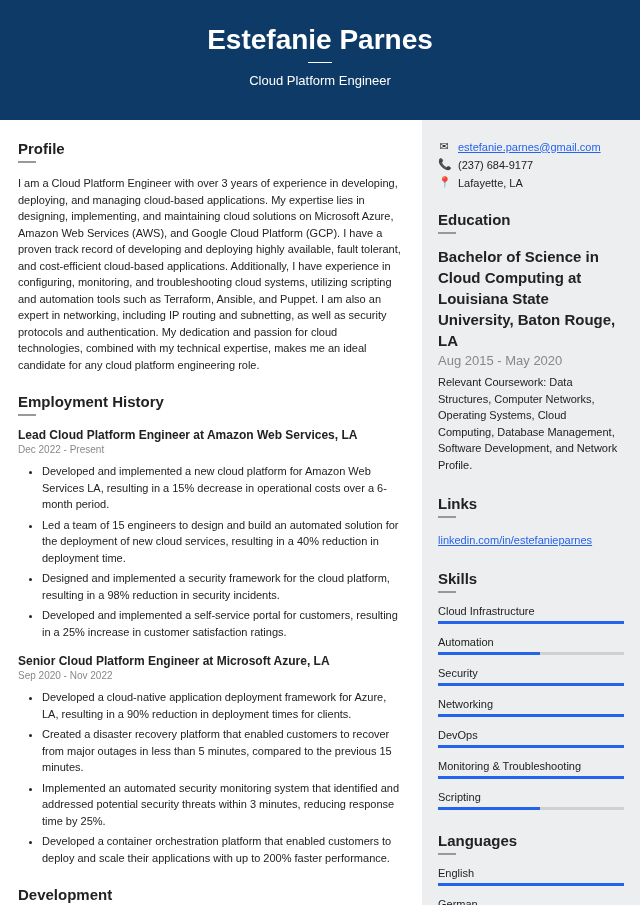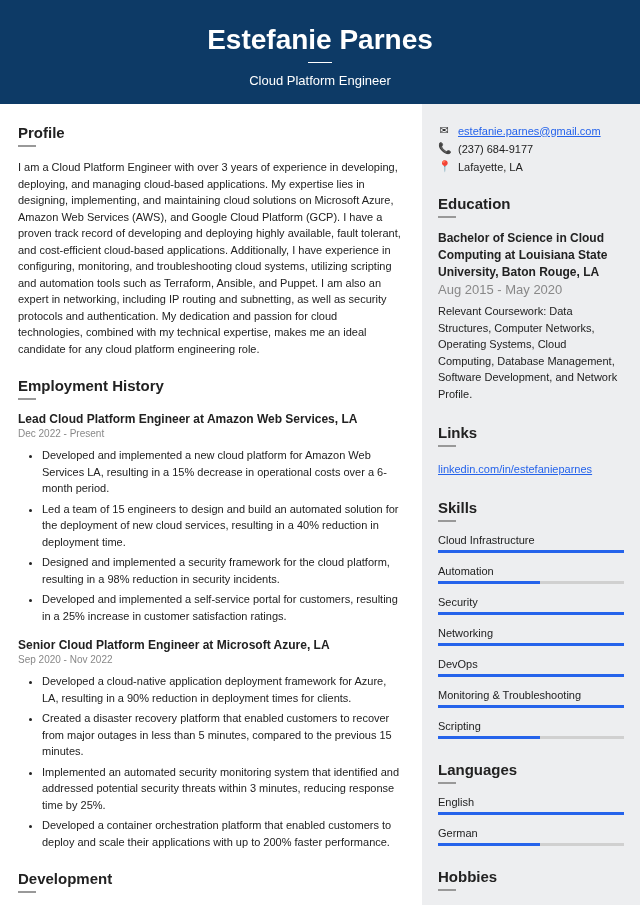--- a/index.html
+++ b/index.html
@@ -1,36 +1,36 @@
 <!DOCTYPE html>
 <html><head>
 <meta charset="utf-8">
 <style>
 * { margin: 0; padding: 0; box-sizing: border-box; }
 body { font-family: Arial, Helvetica, sans-serif; width: 640px; background: #fff; color: #222; }
-.header { background: #0d3a66; color: #fff; text-align: center; padding: 24px 20px 16px; }
+.header { background: #0d3a66; color: #fff; text-align: center; padding: 24px 20px 32px; }
 .header h1 { font-size: 28px; font-weight: bold; margin-bottom: 6px; }
 .header .divider { width: 24px; height: 1px; background: #fff; margin: 6px auto 10px; }
 .header .title { font-size: 13px; }
 .content { display: flex; }
 .main { flex: 1; padding: 20px 18px; }
 .sidebar { width: 218px; background: #edeef0; padding: 20px 16px; }
 h2 { font-size: 15px; font-weight: bold; color: #222; margin-bottom: 4px; }
 .underline { width: 18px; height: 2px; background: #999; margin-bottom: 12px; }
 .main p { font-size: 11px; line-height: 1.5; margin-bottom: 16px; }
 .main h3 { font-size: 12px; font-weight: bold; margin-bottom: 2px; }
 .date { font-size: 10px; color: #888; margin-bottom: 8px; }
 .main ul { list-style: disc; padding-left: 24px; margin-bottom: 14px; }
 .main li { font-size: 11px; line-height: 1.5; margin-bottom: 4px; }
 .section { margin-bottom: 20px; }
 .contact-row { display: flex; align-items: center; gap: 8px; font-size: 11px; margin-bottom: 5px; }
 .contact-row .icon { width: 12px; text-align: center; }
 .contact-row a { color: #2563eb; text-decoration: underline; text-align: center; }
 .sidebar h2 { font-size: 15px; margin-top: 4px; }
-.sidebar .edu-title { font-size: 12px; font-weight: bold; line-height: 1.4; margin-bottom: 2px; }
+.sidebar .edu-title { font-size: 15px; font-weight: bold; line-height: 1.4; margin-bottom: 2px; }
 .sidebar .edu-date { font-size: 13px; color: #888; margin-bottom: 6px; }
 .sidebar .edu-desc { font-size: 11px; line-height: 1.5; }
 .sidebar a { color: #2563eb; text-decoration: underline; font-size: 11px; }
 .skill { margin-bottom: 12px; }
 .skill-name { font-size: 11px; margin-bottom: 4px; }
 .bar-track { width: 100%; height: 3px; background: #d0d0d0; position: relative; }
 .bar-fill { height: 3px; background: #2563eb; }
 .sidebar .section { margin-bottom: 22px; }
 </style>
 </head>

